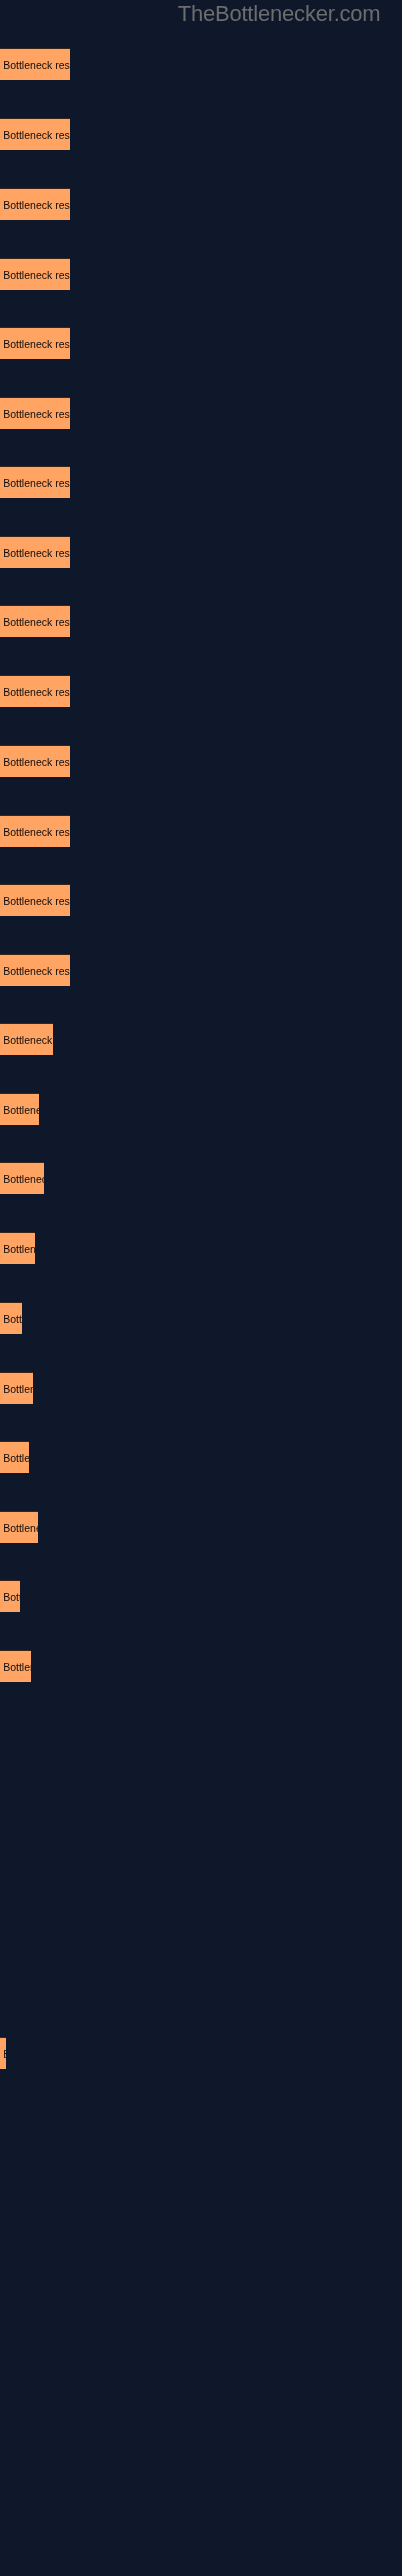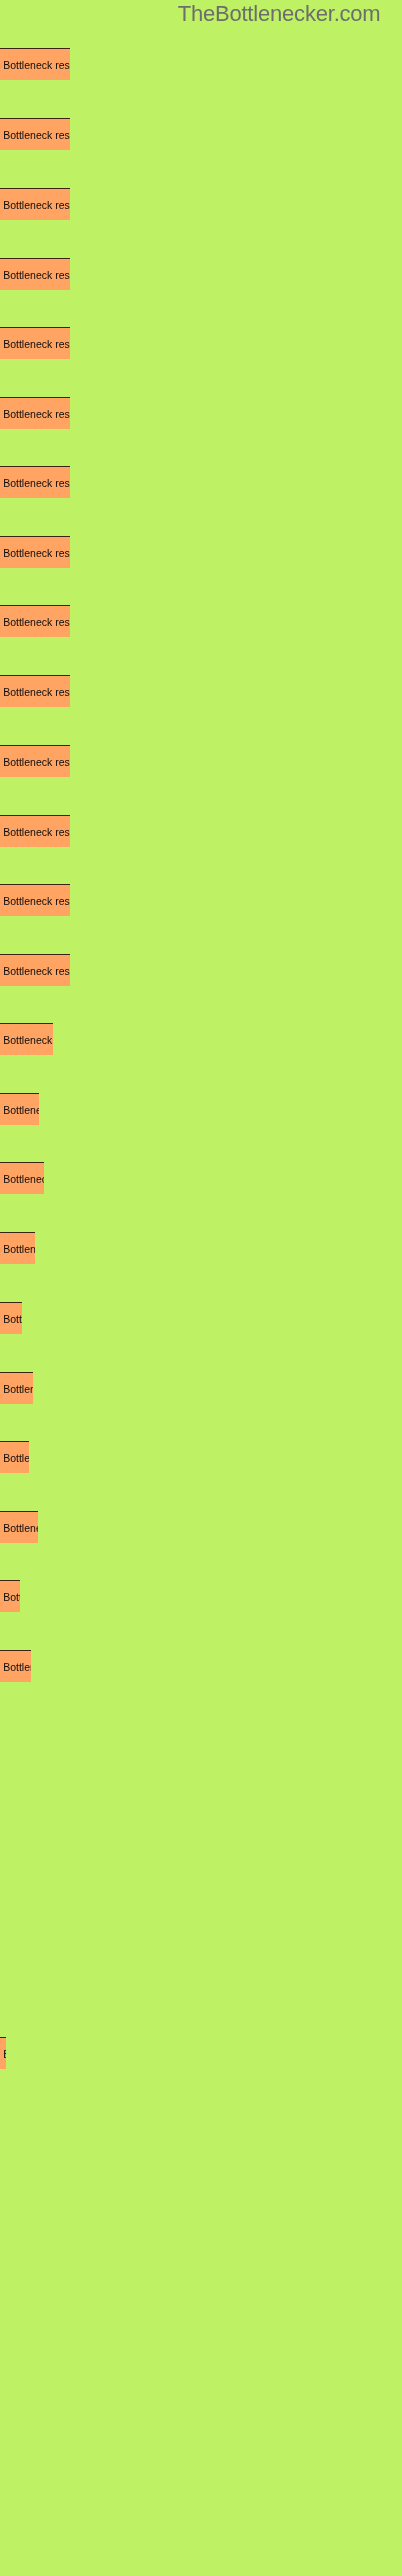--- a/index.html
+++ b/index.html
@@ -15,21 +15,21 @@
     font-family: "Liberation Sans", sans-serif;
     -webkit-font-smoothing: none;
   }
 
   #chart-root {
     position: absolute;
     left: 0;
     top: 0;
     width: 403px;
     height: 2576px;
-    background: #bef264;
+    background: #0f172a;
   }
 
   #site-title {
     position: absolute;
     right: 22.5px;
     top: 1.6px;
     font-size: 22px;
     line-height: 24px;
     color: #6d6d6d;
     letter-spacing: -0.2px;

